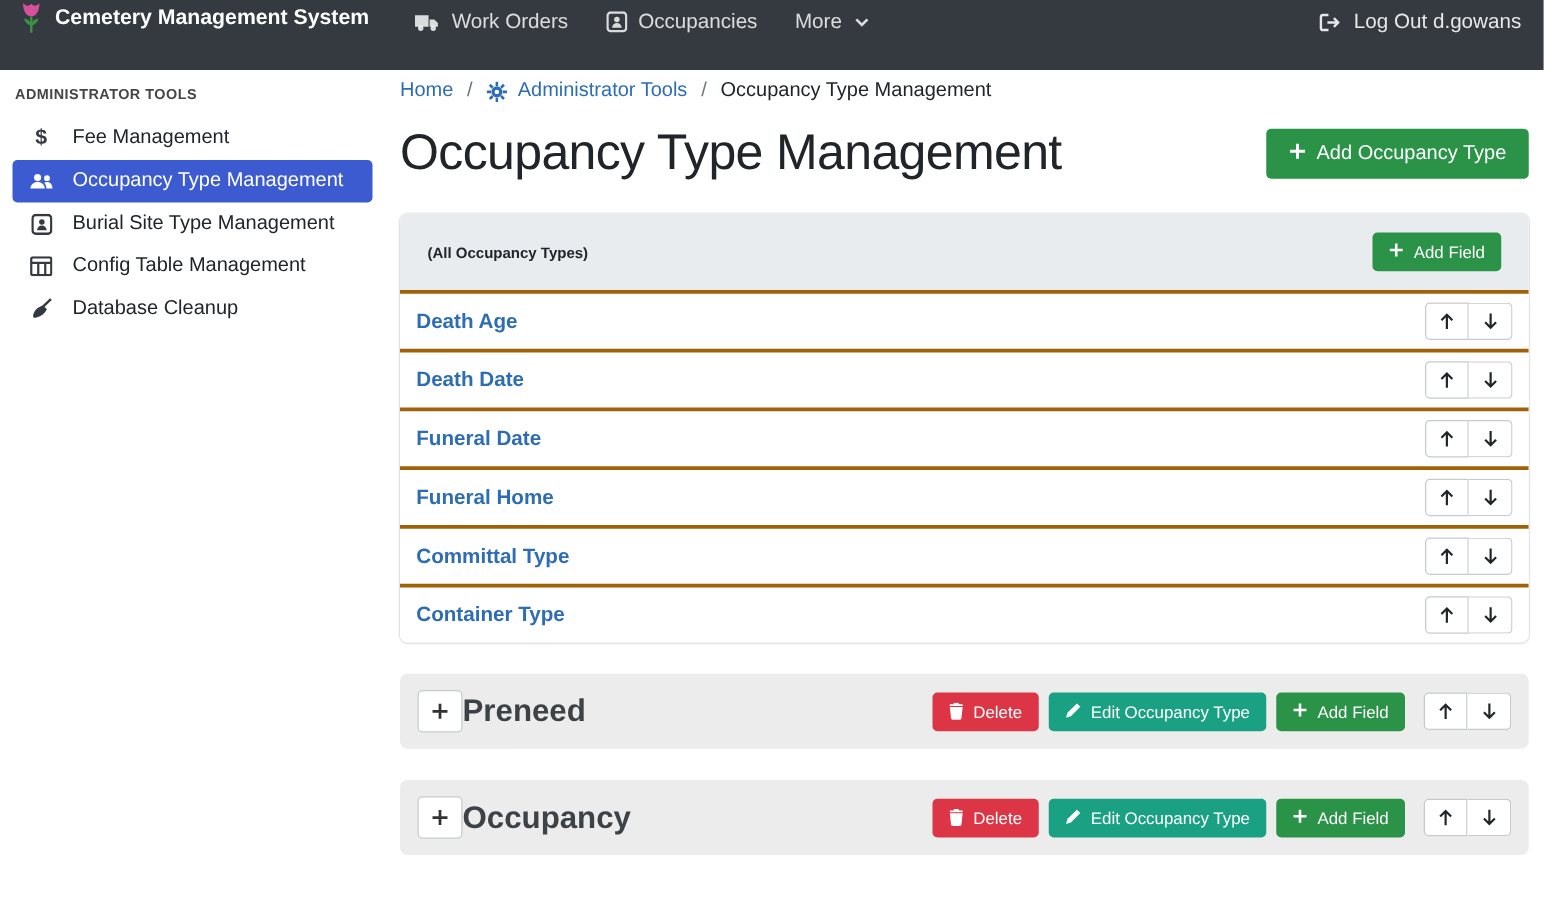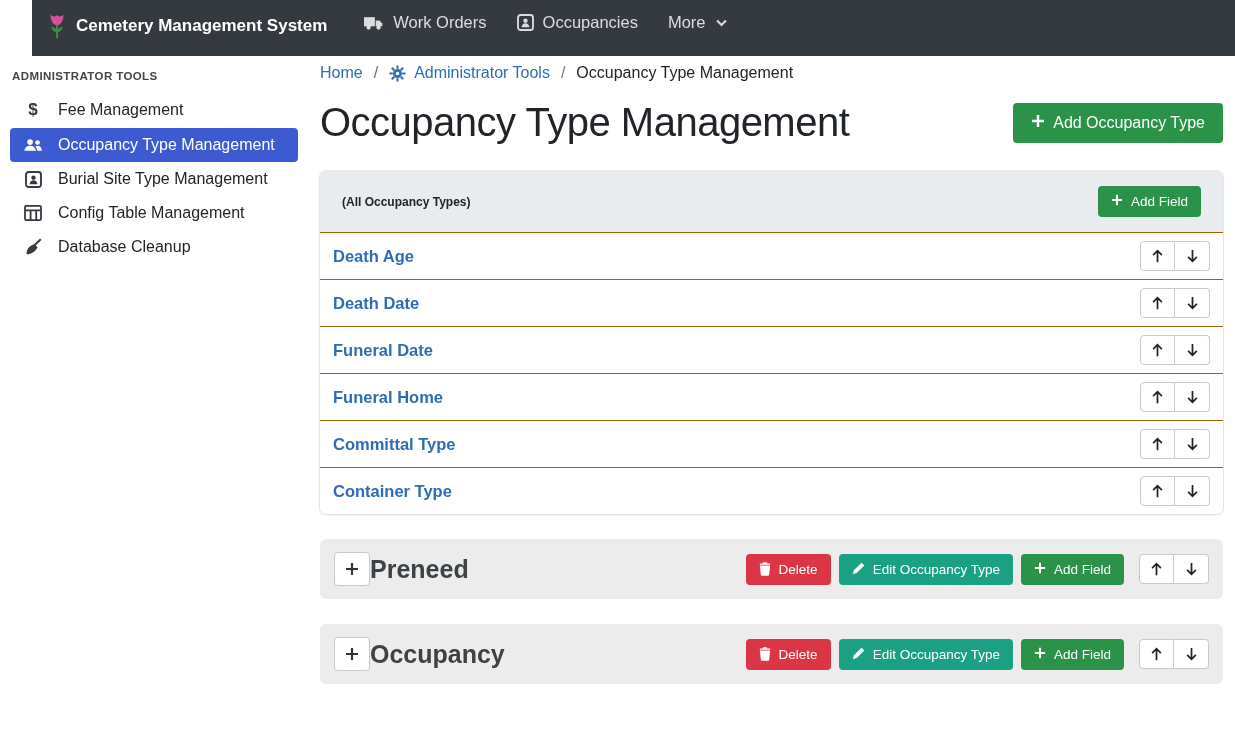--- a/index.html
+++ b/index.html
@@ -3,22 +3,22 @@
 <meta charset="utf-8">
 <style>
   * { margin:0; padding:0; box-sizing:border-box; }
   html,body{
     width:1235px;height:738px;overflow:hidden;background:#fff;color:#212529;
     font-family:"Liberation Sans",sans-serif;
   }
   button{font-family:"Liberation Sans",sans-serif;}
 
   
-  .navbar{height:56px;background:var(--navbar-bg,#343a40);display:flex;align-items:flex-end;
-    padding:16px 16px;color:#fff;margin-left:32px;}
+  .navbar{height:56px;background:var(--navbar-bg,#343a40);display:flex;align-items:flex-start;
+    padding:0 16px;color:#fff;}
   .brand{display:flex;align-items:center;gap:10px;font-weight:700;font-size:17px;
     color:#fff;margin-right:22px;cursor:pointer;white-space:nowrap;}
   .nav-links{display:flex;align-items:center;}
   .nav-link{display:flex;align-items:center;gap:9px;color:rgba(255,255,255,.82);
     font-size:16.5px;padding:8px 15px;cursor:pointer;white-space:nowrap;}
   .navbar-spacer{flex:1;}
   .logout{display:flex;align-items:center;gap:9px;color:rgba(255,255,255,.88);
     font-size:16.5px;cursor:pointer;padding:8px 2px;white-space:nowrap;}
 
   
@@ -53,21 +53,21 @@
   .btn-teal{background:var(--teal,#1aa184);}
   .btn-red{background:var(--red,#dc3545);}
 
   
   .card{margin-top:26px;border-radius:6px;overflow:hidden;
     box-shadow:0 0 0 1px rgba(0,0,0,.08),0 1px 3px rgba(0,0,0,.07);}
   .card-header{background:#e9ecef;display:flex;align-items:center;justify-content:space-between;
     padding:15px 22px;}
   .card-title{font-size:12px;font-weight:700;color:#212529;}
   .field-row{display:flex;align-items:center;justify-content:space-between;height:47px;
-    padding:0 13px;border-top:1px solid #a16207;background:#fff;}
+    padding:0 13px;border-top:3px solid #a16207;background:#fff;}
   .field-link{color:var(--link-blue,#2e6db4);font-weight:700;font-size:16.5px;cursor:pointer;text-decoration:none;}
   .arrow-group{display:flex;}
   .btn-arrow{width:35px;height:30px;display:flex;align-items:center;justify-content:center;
     background:#fff;border:1px solid #c6cacd;color:#212529;cursor:pointer;padding:0;}
   .btn-arrow:first-child{border-radius:4px 0 0 4px;}
   .btn-arrow:last-child{border-radius:0 4px 4px 0;border-left:none;}
 
   
   .section-bar{margin-top:25px;background:#ececec;border-radius:6px;height:60px;
     display:flex;align-items:center;padding:0 14px;}
@@ -108,20 +108,27 @@
       <span>Occupancies</span>
     </div>
     <div class="nav-link">
       <span>More</span>
       <svg width="13" height="13" viewBox="0 0 16 16" fill="none" stroke="currentColor" stroke-width="2.6">
         <path d="M2.5 5.5L8 11l5.5-5.5"></path>
       </svg>
     </div>
   </div>
   <div class="navbar-spacer"></div>
+  <div class="logout">
+    <svg width="19" height="16" viewBox="0 0 22 18" fill="none" stroke="currentColor" stroke-width="2.2">
+      <path d="M9 2H4a2 2 0 0 0-2 2v10a2 2 0 0 0 2 2h5"></path>
+      <path d="M14 5l4 4-4 4M8 9h10"></path>
+    </svg>
+    <span>Log Out d.gowans</span>
+  </div>
 </div>
 
 <div class="layout">
 
   <div class="sidebar">
     <div class="sidebar-heading">ADMINISTRATOR TOOLS</div>
 
     <div class="sidebar-item">
       <span class="s-icon">
           <span class="dollar">$</span>

